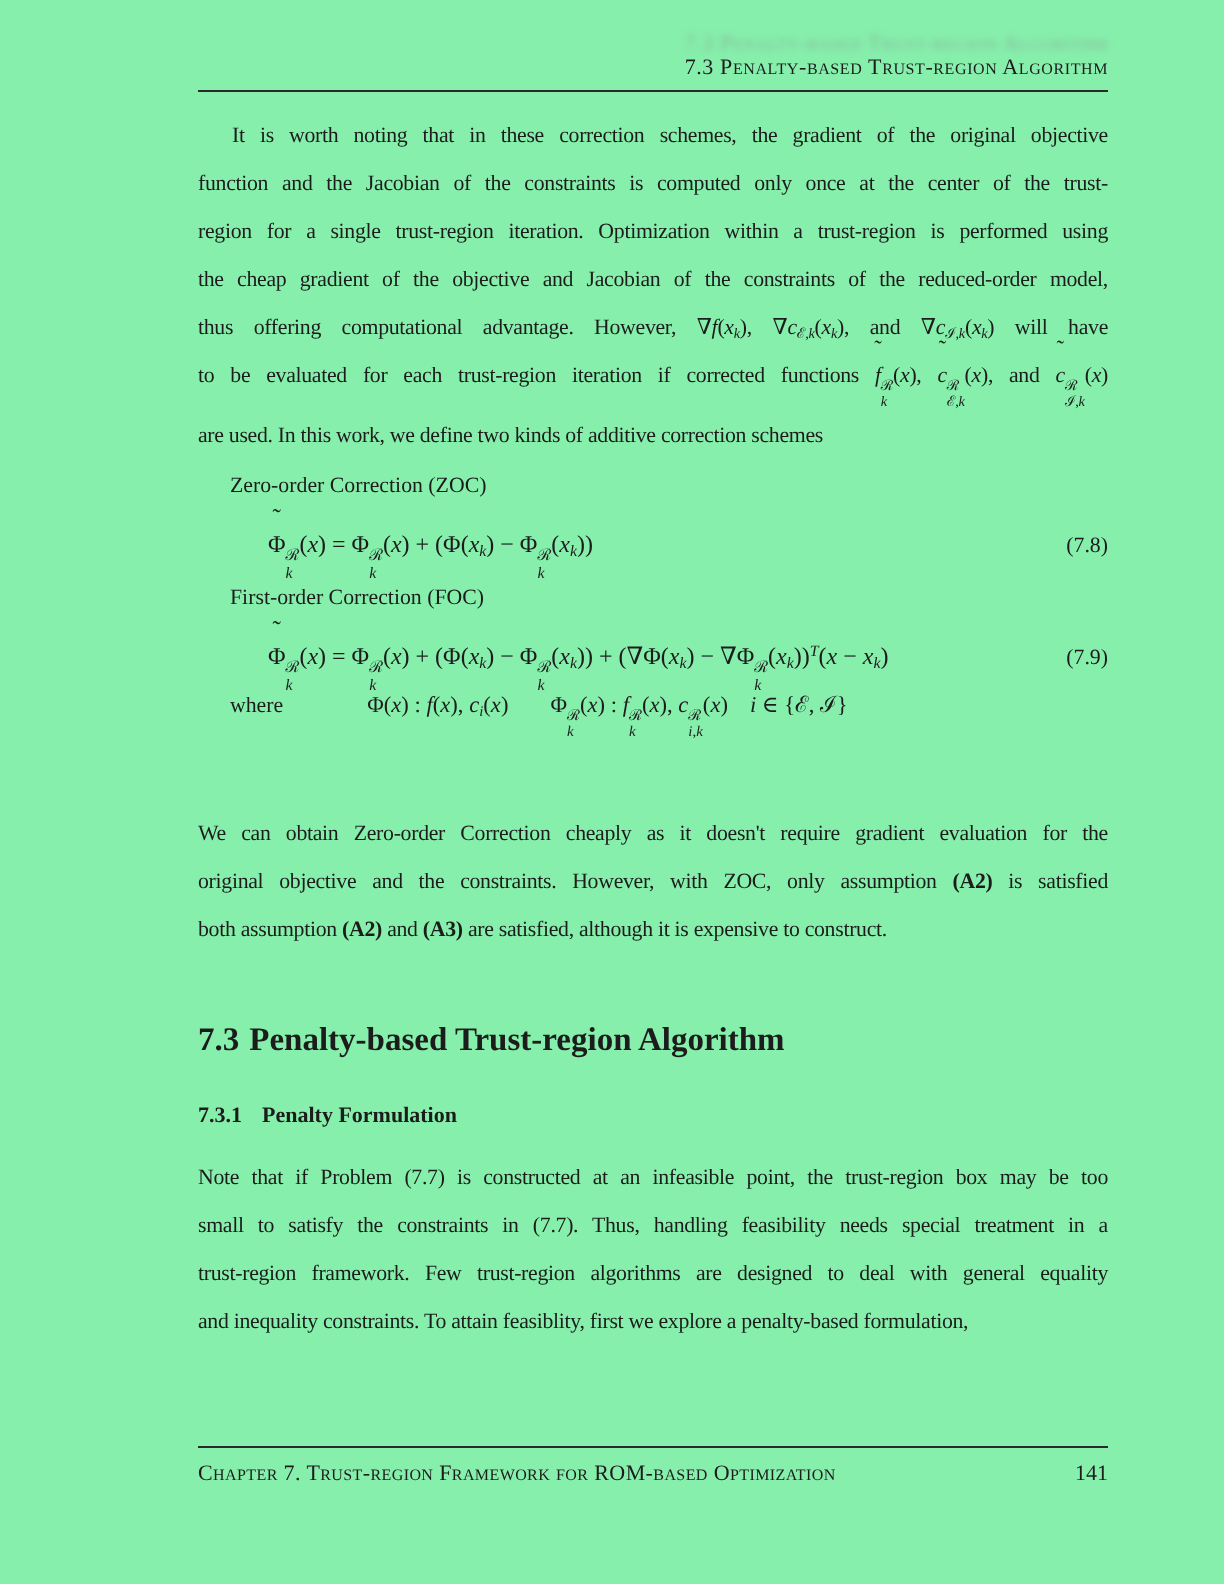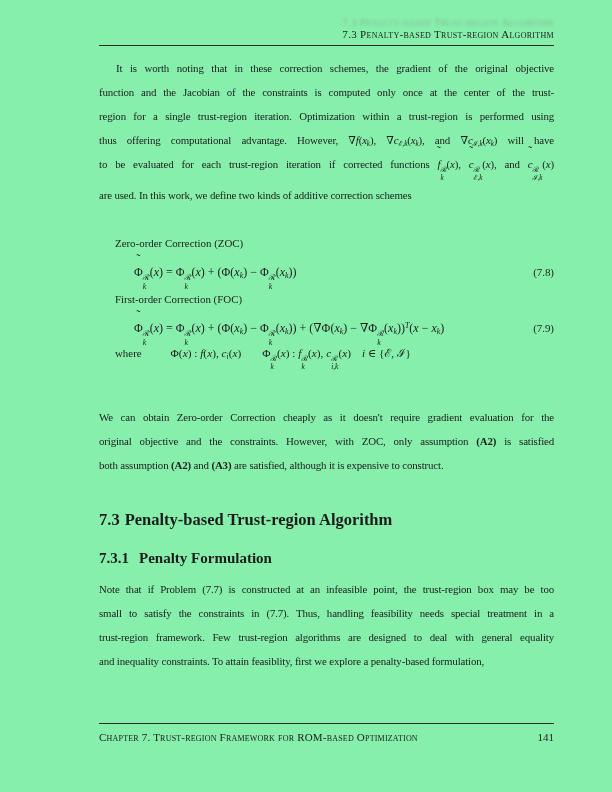--- a/index.html
+++ b/index.html
@@ -10,21 +10,21 @@
   .body-text{font-size:10.9px;letter-spacing:-0.15px;line-height:24px;}
   .tline{text-align:justify;text-align-last:justify;}
   .tline.last{text-align-last:left;}
   .indent .tline:first-child{text-indent:17px;}
   .mlabel{font-size:10.9px;padding-left:16px;line-height:20px;}
   .eqrow{display:flex;justify-content:space-between;align-items:baseline;font-size:12px;line-height:26px;}
   .eq{padding-left:35px;white-space:nowrap;}
   .eqnum{font-size:10.9px;}
   .whererow{display:flex;align-items:baseline;font-size:11.3px;line-height:24px;}
   .where-label{padding-left:16px;font-size:10.9px;}
-  .wd1{margin-left:29px;}.wd2{margin-left:21px;}.wd3{margin-left:11px;}
+  .wd1{margin-left:42px;}.wd2{margin-left:21px;}.wd3{margin-left:11px;}
   .math{white-space:nowrap;}
   sub,sup{font-size:0.66em;line-height:0;}
   sup{vertical-align:0.5em;}
   sub{vertical-align:-0.25em;}
   .ss{display:inline-flex;flex-direction:column;font-size:0.66em;line-height:1.1;
       vertical-align:-0.55em;text-align:left;}
   .ss span{display:block;}
   .wt{position:relative;display:inline-block;}
   .wtm{position:absolute;top:-0.5em;left:50%;transform:translateX(-50%);font-size:1.05em;line-height:1;}
   .ghost{position:absolute;left:99px;top:16px;width:455px;text-align:right;font-size:11px;
@@ -32,38 +32,39 @@
   .header-title{position:absolute;left:99px;top:28px;width:455px;text-align:right;font-size:11px;
                 font-variant:small-caps;letter-spacing:0.3px;}
   .rule{position:absolute;left:99px;width:455px;border-top:1px solid #2a2a2a;height:0;}
   .hrule{top:45px;}
   .frule{top:723px;}
   .footer-row{position:absolute;left:99px;top:731px;width:455px;display:flex;
               justify-content:space-between;align-items:flex-end;font-size:11px;}
   .footer-chapter{font-variant:small-caps;letter-spacing:0.2px;}
   .sec-heading{font-size:16.5px;font-weight:bold;line-height:22px;}
   .sec-num{margin-right:5px;}
-  .subsec-heading{font-size:15px;font-weight:bold;line-height:18px;}
+  .subsec-heading{font-size:11px;font-weight:bold;line-height:18px;}
   .subsec-num{margin-right:10px;}
 </style>
 </head>
 <body>
 
 <div class="page">
 
   <div class="ghost">7.3 Penalty-based Trust-region Algorithm</div>
   <div class="header-title">7.3 Penalty-based Trust-region Algorithm</div>
   <div class="rule hrule"></div>
 
   <div class="col">
 
     <div class="block body-text indent" style="top:56px">
         <div class="tline">It is worth noting that in these correction schemes, the gradient of the original objective</div>
         <div class="tline">function and the Jacobian of the constraints is computed only once at the center of the trust-</div>
         <div class="tline">region for a single trust-region iteration. Optimization within a trust-region is performed using</div>
+        <div class="tline">the cheap gradient of the objective and Jacobian of the constraints of the reduced-order model,</div>
         <div class="tline">thus offering computational advantage. However, <span class="math">∇<i>f</i>(<i>x</i><sub><i>k</i></sub>)</span>, <span class="math">∇<i>c</i><sub>ℰ,<i>k</i></sub>(<i>x</i><sub><i>k</i></sub>)</span>, and <span class="math">∇<i>c</i><sub>ℐ,<i>k</i></sub>(<i>x</i><sub><i>k</i></sub>)</span> will have</div>
         <div class="tline">to be evaluated for each trust-region iteration if corrected functions <span class="math"><span class="wt"><span class="wtm">˜</span><i>f</i></span><span class="ss">
               <span>ℛ</span>
               <span><i>k</i></span>
             </span>(<i>x</i>)</span>, <span class="math"><span class="wt"><span class="wtm">˜</span><i>c</i></span><span class="ss">
               <span>ℛ</span>
               <span>ℰ,<i>k</i></span>
             </span>(<i>x</i>)</span>, and <span class="math"><span class="wt"><span class="wtm">˜</span><i>c</i></span><span class="ss">
               <span>ℛ</span>
               <span>ℐ,<i>k</i></span>

